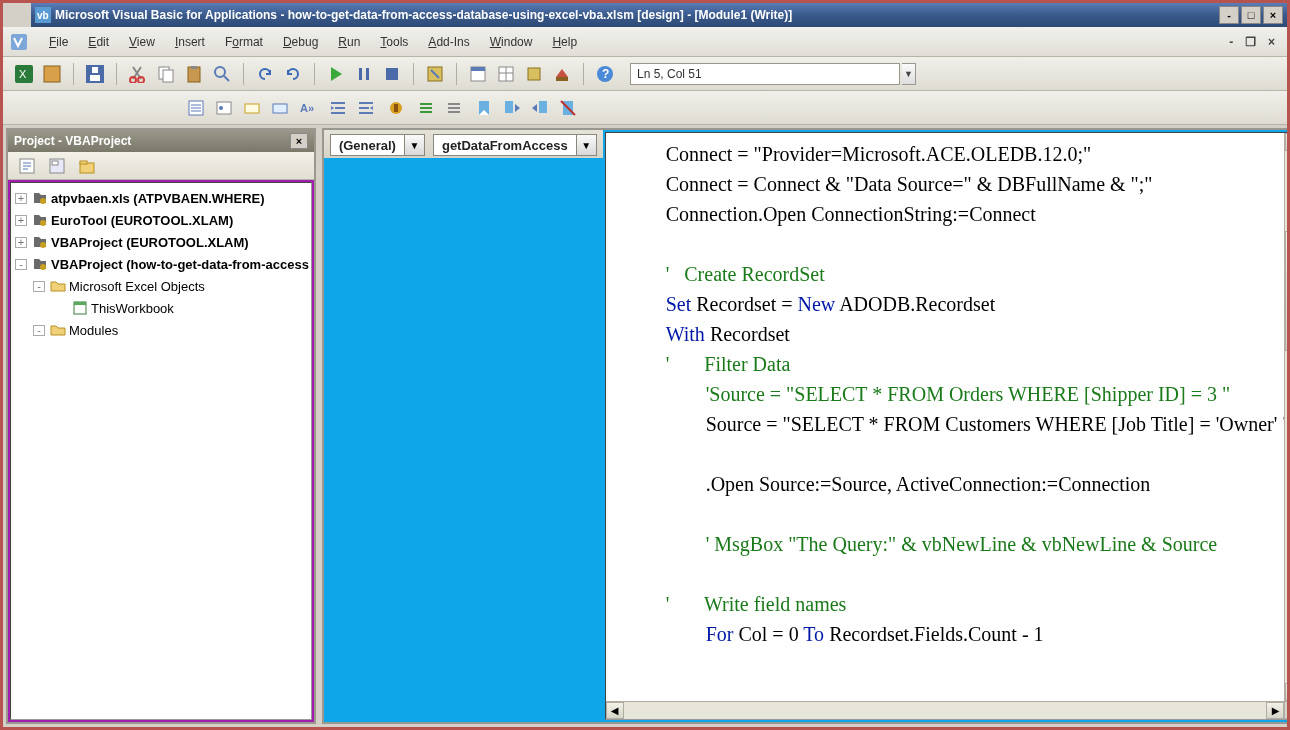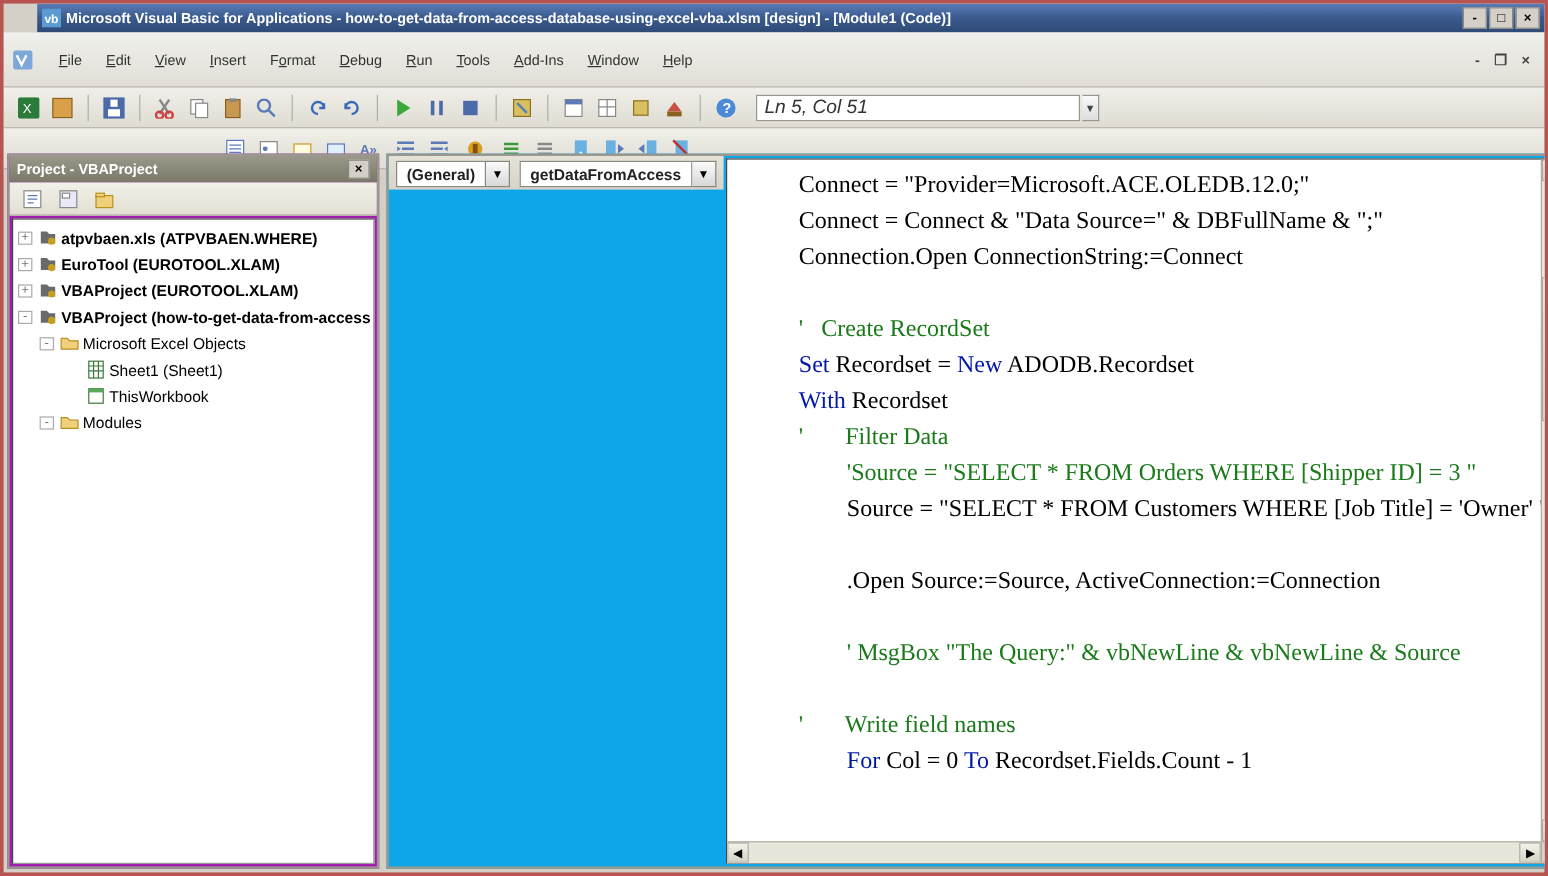--- a/index.html
+++ b/index.html
@@ -34,21 +34,21 @@
     width: 20px; height: 18px;
     background: #d4d0c8;
     border: 1px solid #888;
     margin-left: 2px;
     display: flex; align-items: center; justify-content: center;
     color: #000; font-size: 11px; font-weight: bold;
     cursor: pointer;
   }
   
   .menubar {
-    height: 46px;
+    height: 30px;
     background: linear-gradient(to bottom, #f0f0ec, #e0ded6);
     border-bottom: 1px solid #b8b4a8;
     display: flex;
     align-items: center;
     padding: 0 6px;
   }
   .menubar .m-logo {
     width: 20px; height: 20px; margin-right: 10px;
   }
   .menubar .menu-item {
@@ -78,25 +78,24 @@
     width: 26px; height: 26px;
     display: flex; align-items: center; justify-content: center;
     border-radius: 3px;
     cursor: pointer;
   }
   .tb-field {
     height: 22px;
     border: 1px solid #9a988e;
     background: #fff;
     padding: 0 6px;
-    font-size: 16px;
+    font-size: 12px;
     display: flex; align-items: center;
     min-width: 270px;
     color: #333;
-    font-style: italic;
   }
   .tb-dropdown-arrow {
     width: 14px; height: 22px;
     border: 1px solid #9a988e;
     border-left: none;
     background: linear-gradient(#fafafa,#ddd);
     display:flex;align-items:center;justify-content:center;
     font-size:9px;color:#444;
   }
   .toolbar2 {
@@ -240,21 +239,21 @@
 </head>
 <body>
 
 <div class="titlebar">
   <span class="app-icon">
     <svg width="16" height="16">
         <rect width="16" height="16" fill="#5a9bd4"></rect>
         <text x="2" y="12" font-size="10" fill="#fff">vb</text>
       </svg>
   </span>
-  <span class="title">Microsoft Visual Basic for Applications - how-to-get-data-from-access-database-using-excel-vba.xlsm [design] - [Module1 (Code)]</span>
+  <span class="title">Microsoft Visual Basic for Applications - how-to-get-data-from-access-database-using-excel-vba.xlsm [design] - [Module1 (Write)]</span>
   <span class="win-btn">-</span>
   <span class="win-btn">□</span>
   <span class="win-btn">×</span>
 </div>
 
 <div class="menubar">
   <span class="m-logo">
     <svg width="20" height="20">
         <rect x="2" y="2" width="16" height="16" fill="#7ca7d8" rx="2"></rect>
         <path d="M5 6 L9 14 L13 6" stroke="#fff" stroke-width="2" fill="none"></path>
@@ -550,30 +549,20 @@
             <svg width="16" height="16">
               <path d="M1 4h5l2 2h7v7H1z" fill="#f0d078" stroke="#b89020"></path>
             </svg>
           </span>
           <span class="lbl">Microsoft Excel Objects</span>
         </div>
         <div class="tree-row ind2">
           <span style="width:16px;display:inline-block"></span>
           <span class="icn">
             <svg width="16" height="16">
-              <rect x="2" y="1" width="12" height="14" fill="#fff" stroke="#3a7a3a"></rect>
-              <path d="M2 5h12M2 9h12M6 1v14M10 1v14" stroke="#3a7a3a"></path>
-            </svg>
-          </span>
-          <span class="lbl">Sheet1 (Sheet1)</span>
-        </div>
-        <div class="tree-row ind2">
-          <span style="width:16px;display:inline-block"></span>
-          <span class="icn">
-            <svg width="16" height="16">
               <rect x="2" y="2" width="12" height="12" fill="#fff" stroke="#3a7a3a"></rect>
               <rect x="2" y="2" width="12" height="3" fill="#5aa85a"></rect>
             </svg>
           </span>
           <span class="lbl">ThisWorkbook</span>
         </div>
         <div class="tree-row ind1">
           <span class="pm">-</span>
           <span class="icn">
             <svg width="16" height="16">

